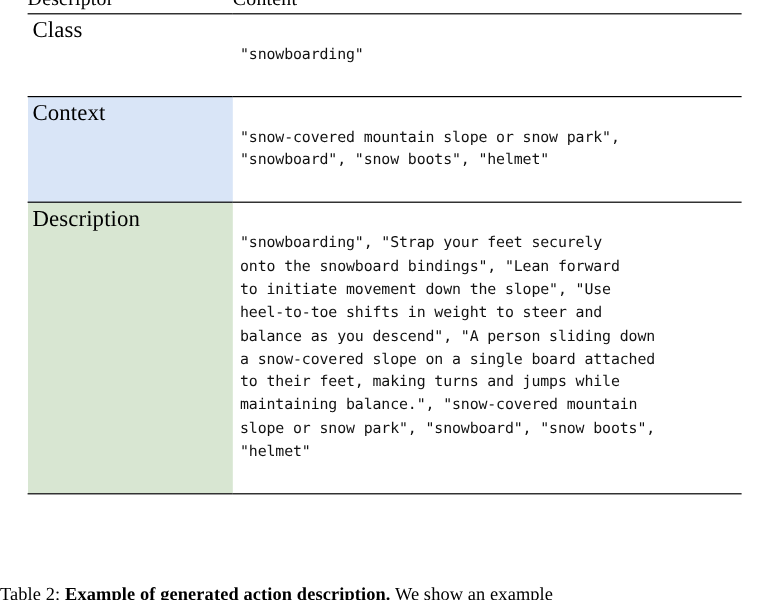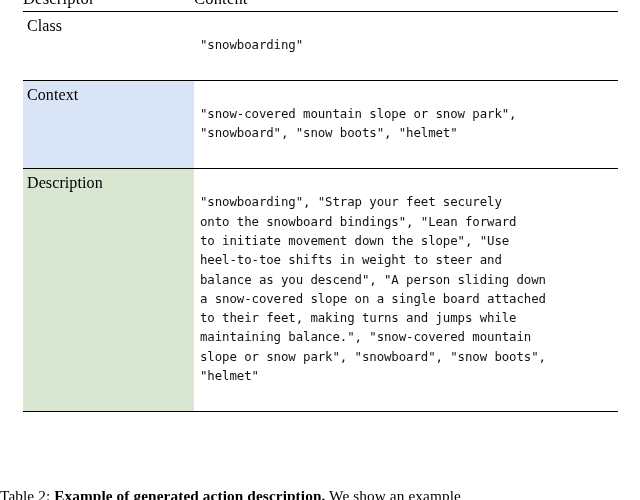--- a/index.html
+++ b/index.html
@@ -58,21 +58,21 @@
     border-top: 1.6px solid #000;
     padding: 0;
     vertical-align: top;
   }
   tr.body-row.last-row > td {
     border-bottom: 1.6px solid #000;
   }
 
   
   td.descriptor-cell {
-    font-size: 16px;
+    font-size: 19px;
     line-height: 19px;
     letter-spacing: 0.1px;
   }
   .descriptor-inner {
     padding: 4px 4px 6px 4px;
     min-height: 19px;
   }
 
   
   td.content-cell {

